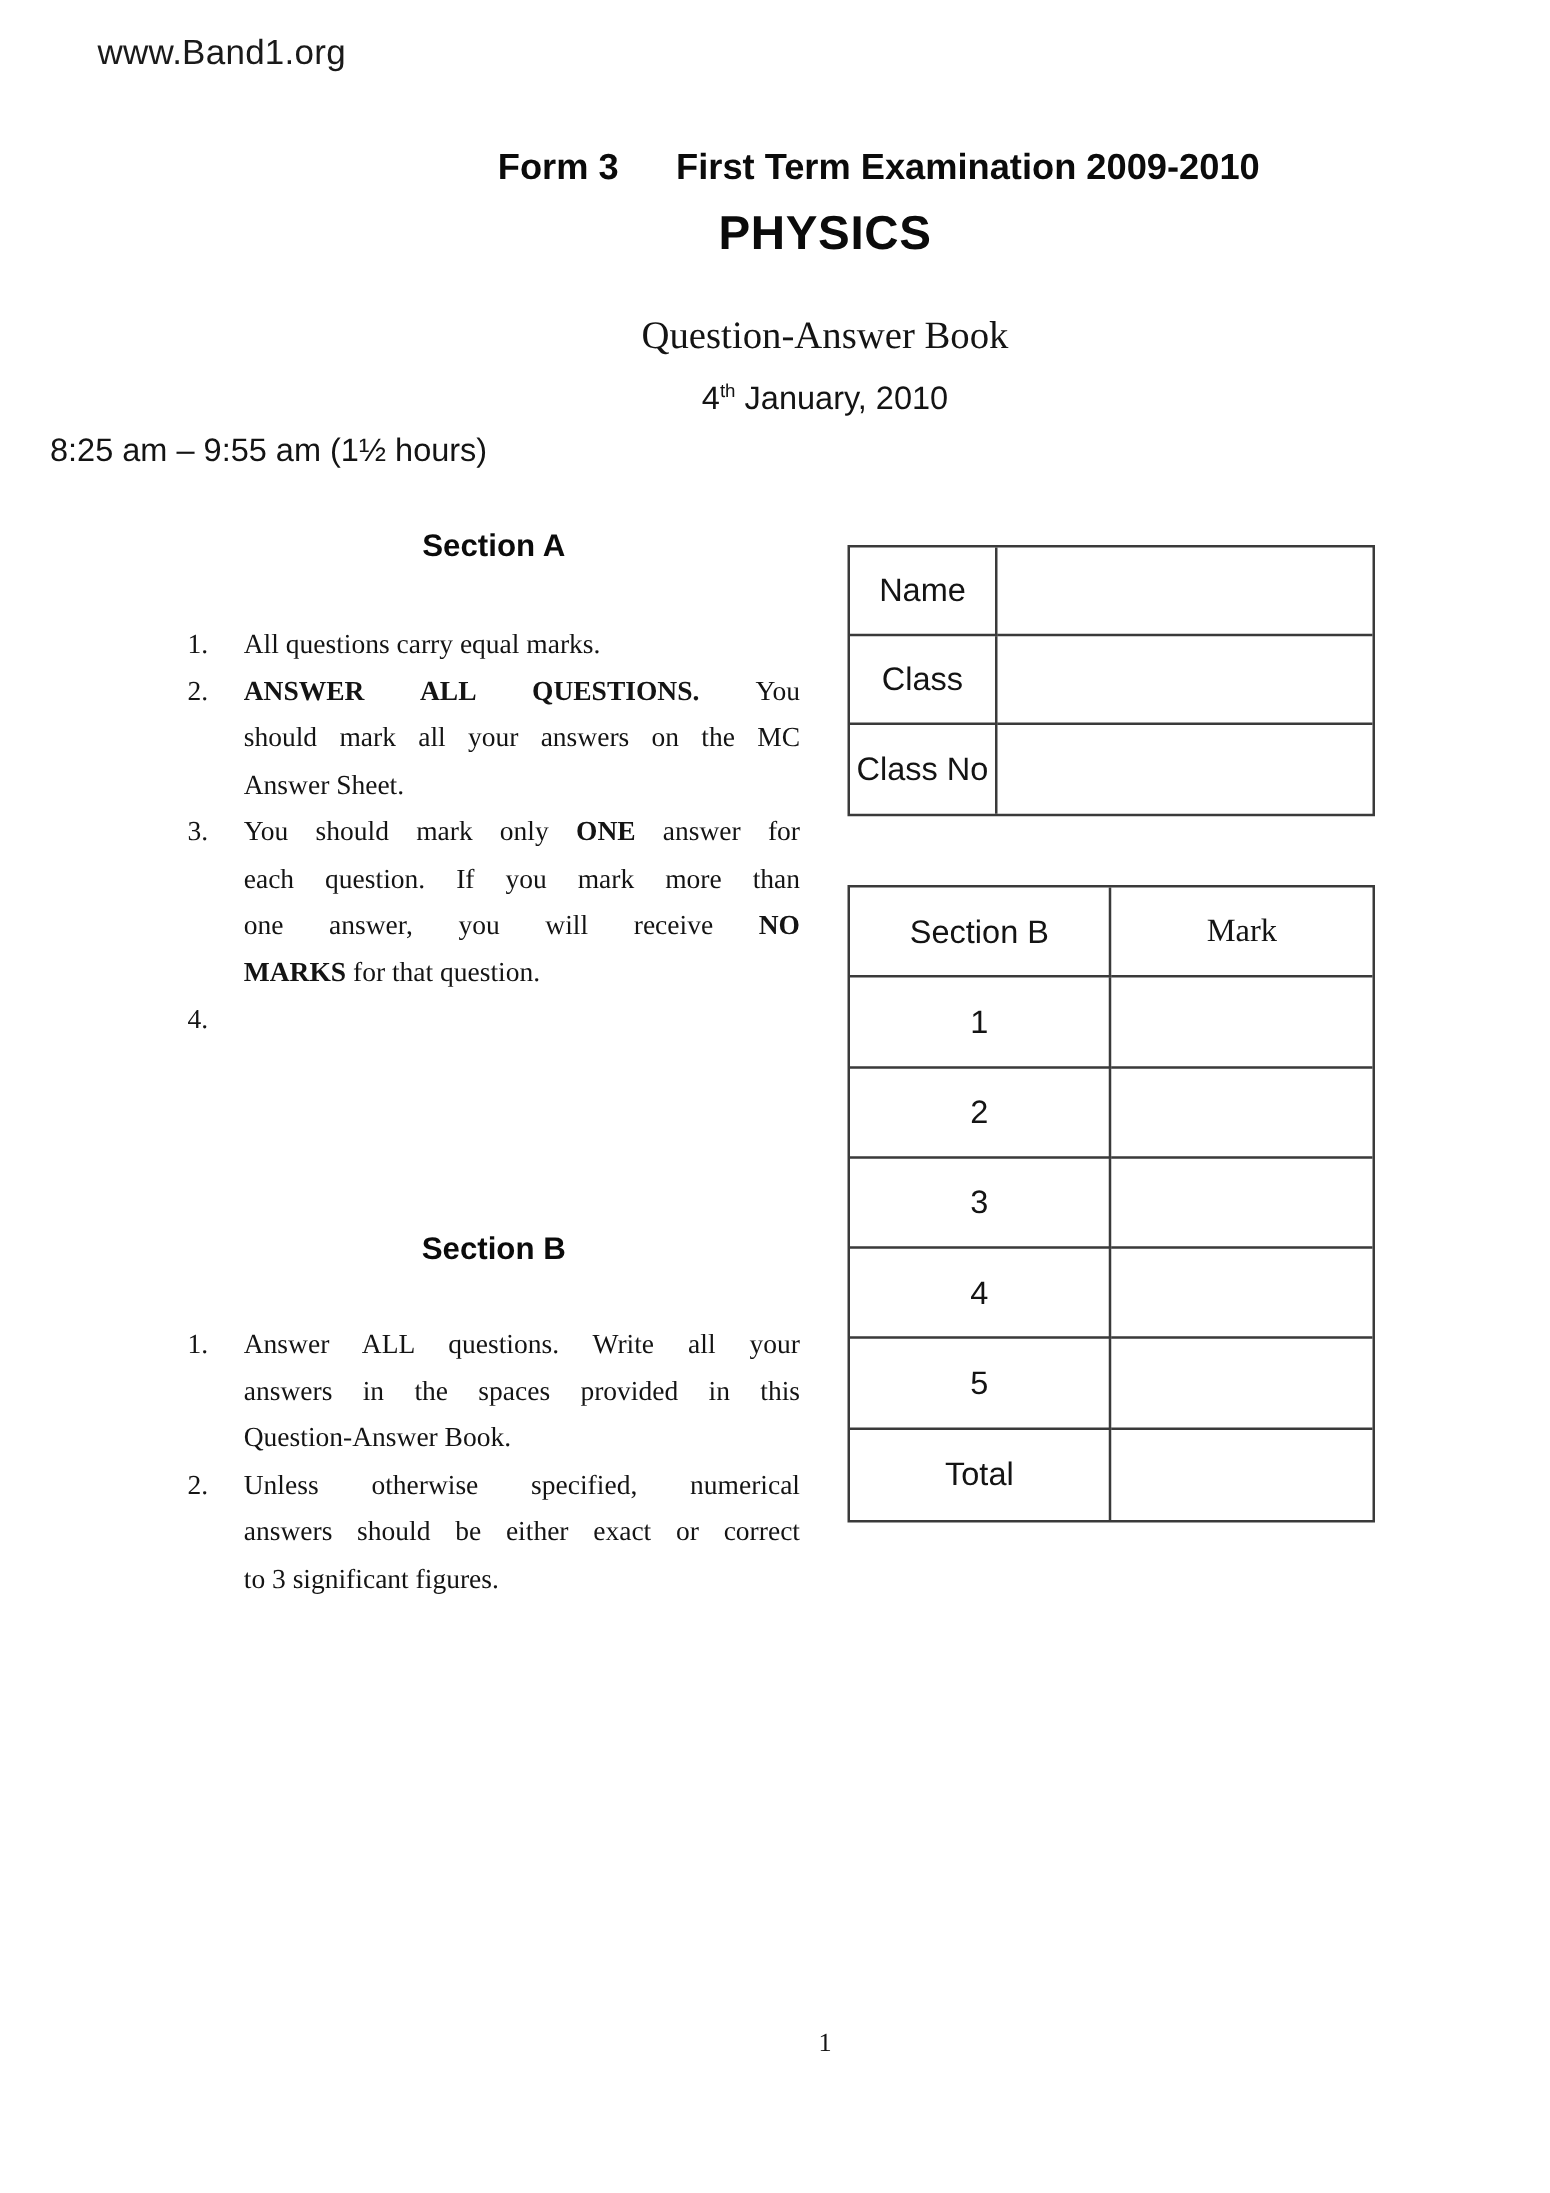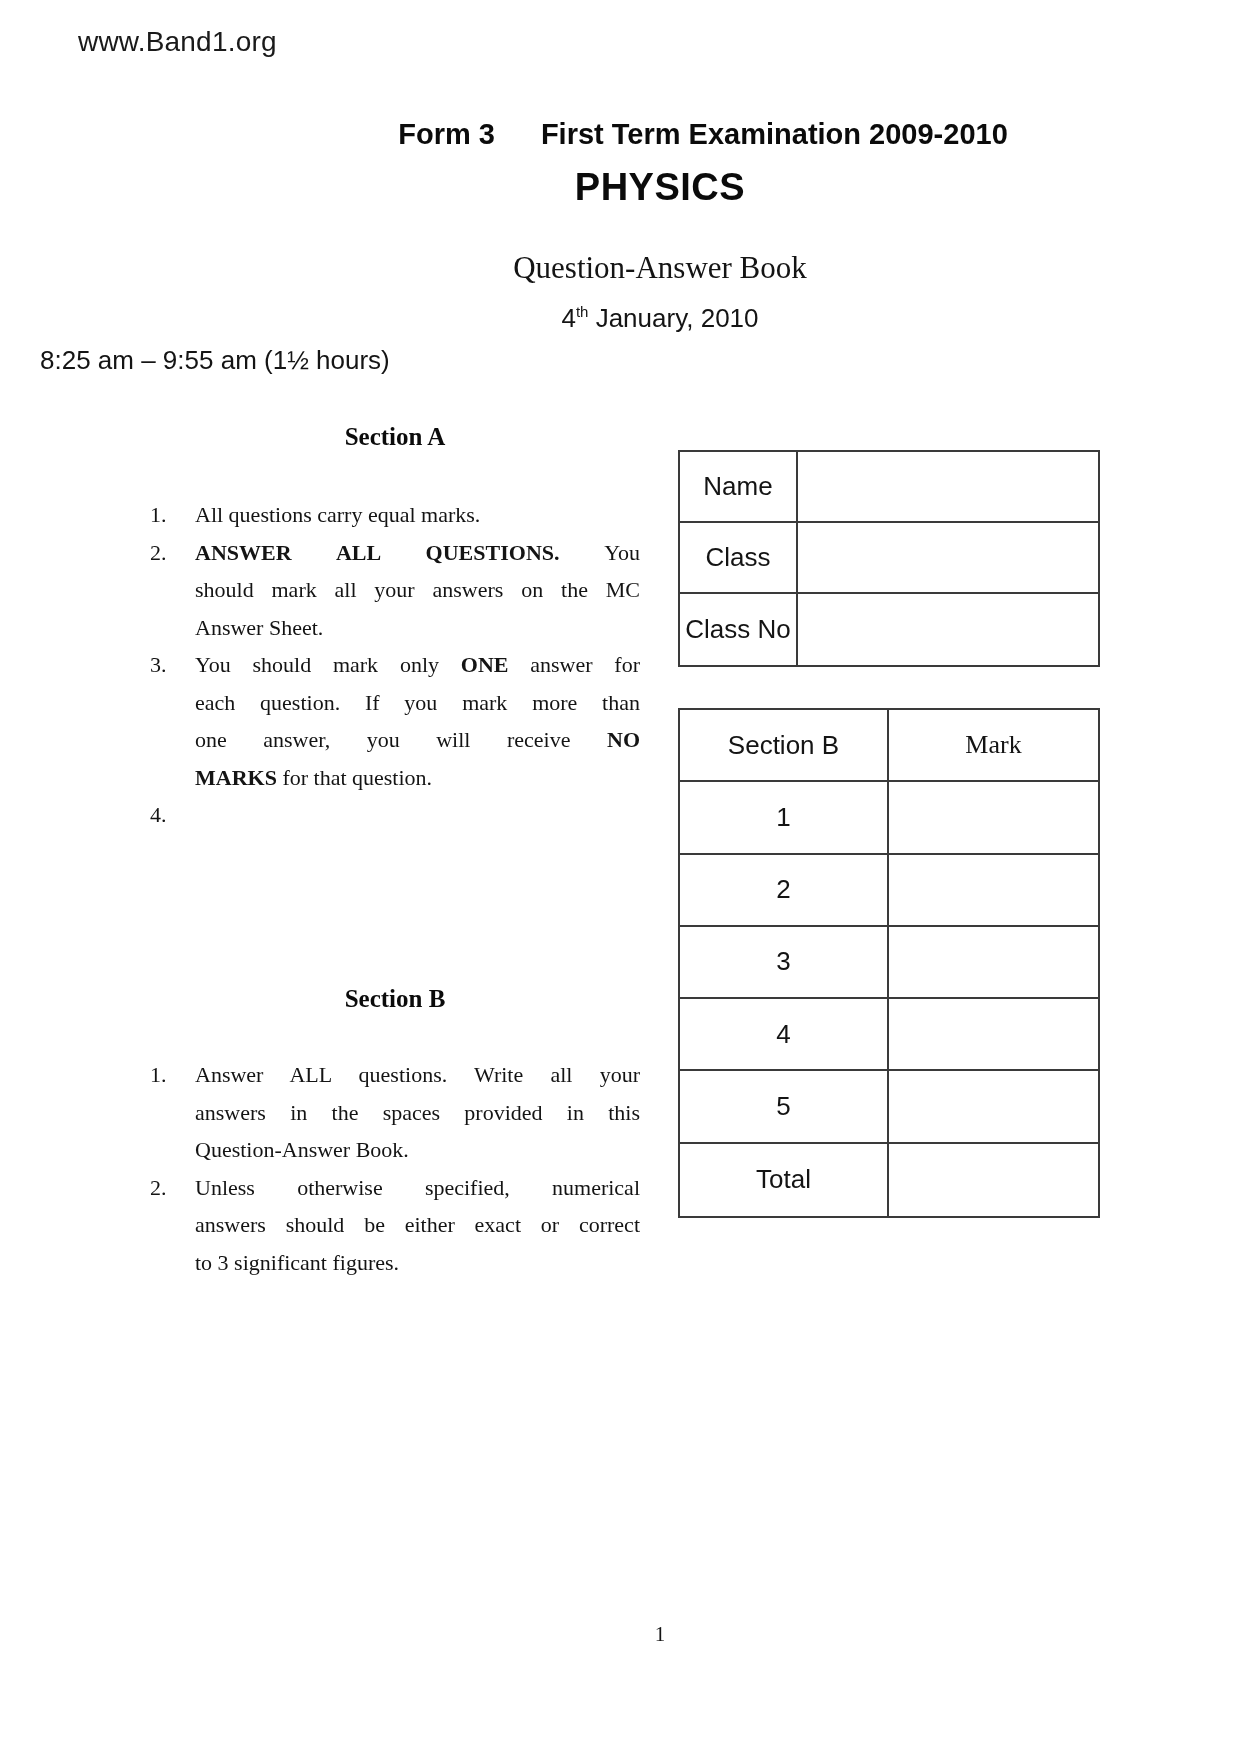--- a/index.html
+++ b/index.html
@@ -46,21 +46,21 @@
   .exam-date sup{font-size:15px;line-height:0;}
   .exam-time{
     position:absolute;left:0;top:345px;width:100%;
     font-family:Liberation Sans, sans-serif;
     font-size:26px;color:#141414;
   }
 
   .sec-heading{
     position:absolute;left:110px;width:490px;
     text-align:center;
-    font-family:Liberation Serif, serif;
+    font-family:Liberation Sans, sans-serif;
     font-weight:bold;font-size:25px;color:#0b0b0b;
   }
   #secA-heading{top:423px;}
   #secB-heading{top:985px;}
 
   .ilist{
     position:absolute;left:110px;width:490px;
     font-family:"Liberation Serif","DejaVu Serif",serif;
     font-size:22px;color:#141414;
   }
@@ -74,21 +74,21 @@
   .item .txt{margin-left:45px;width:445px;}
   .line{line-height:37.5px;height:37.5px;overflow:hidden;}
   .line.j{text-align:justify;text-align-last:justify;}
   .line.l{text-align:left;}
 
   .tbl{
     position:absolute;display:grid;
     border:2px solid #3a3a3a;background:#fff;
   }
   #student-table{
-    left:638px;top:450px;width:418px;height:213px;
+    left:638px;top:436px;width:418px;height:213px;
     grid-template-columns:118px 1fr;
     grid-template-rows:repeat(3,1fr);
     text-align:right;
   }
   #mark-table{
     left:638px;top:708px;width:418px;height:506px;
     grid-template-columns:209px 1fr;
     grid-template-rows:repeat(7,1fr);
   }
   .cell{

